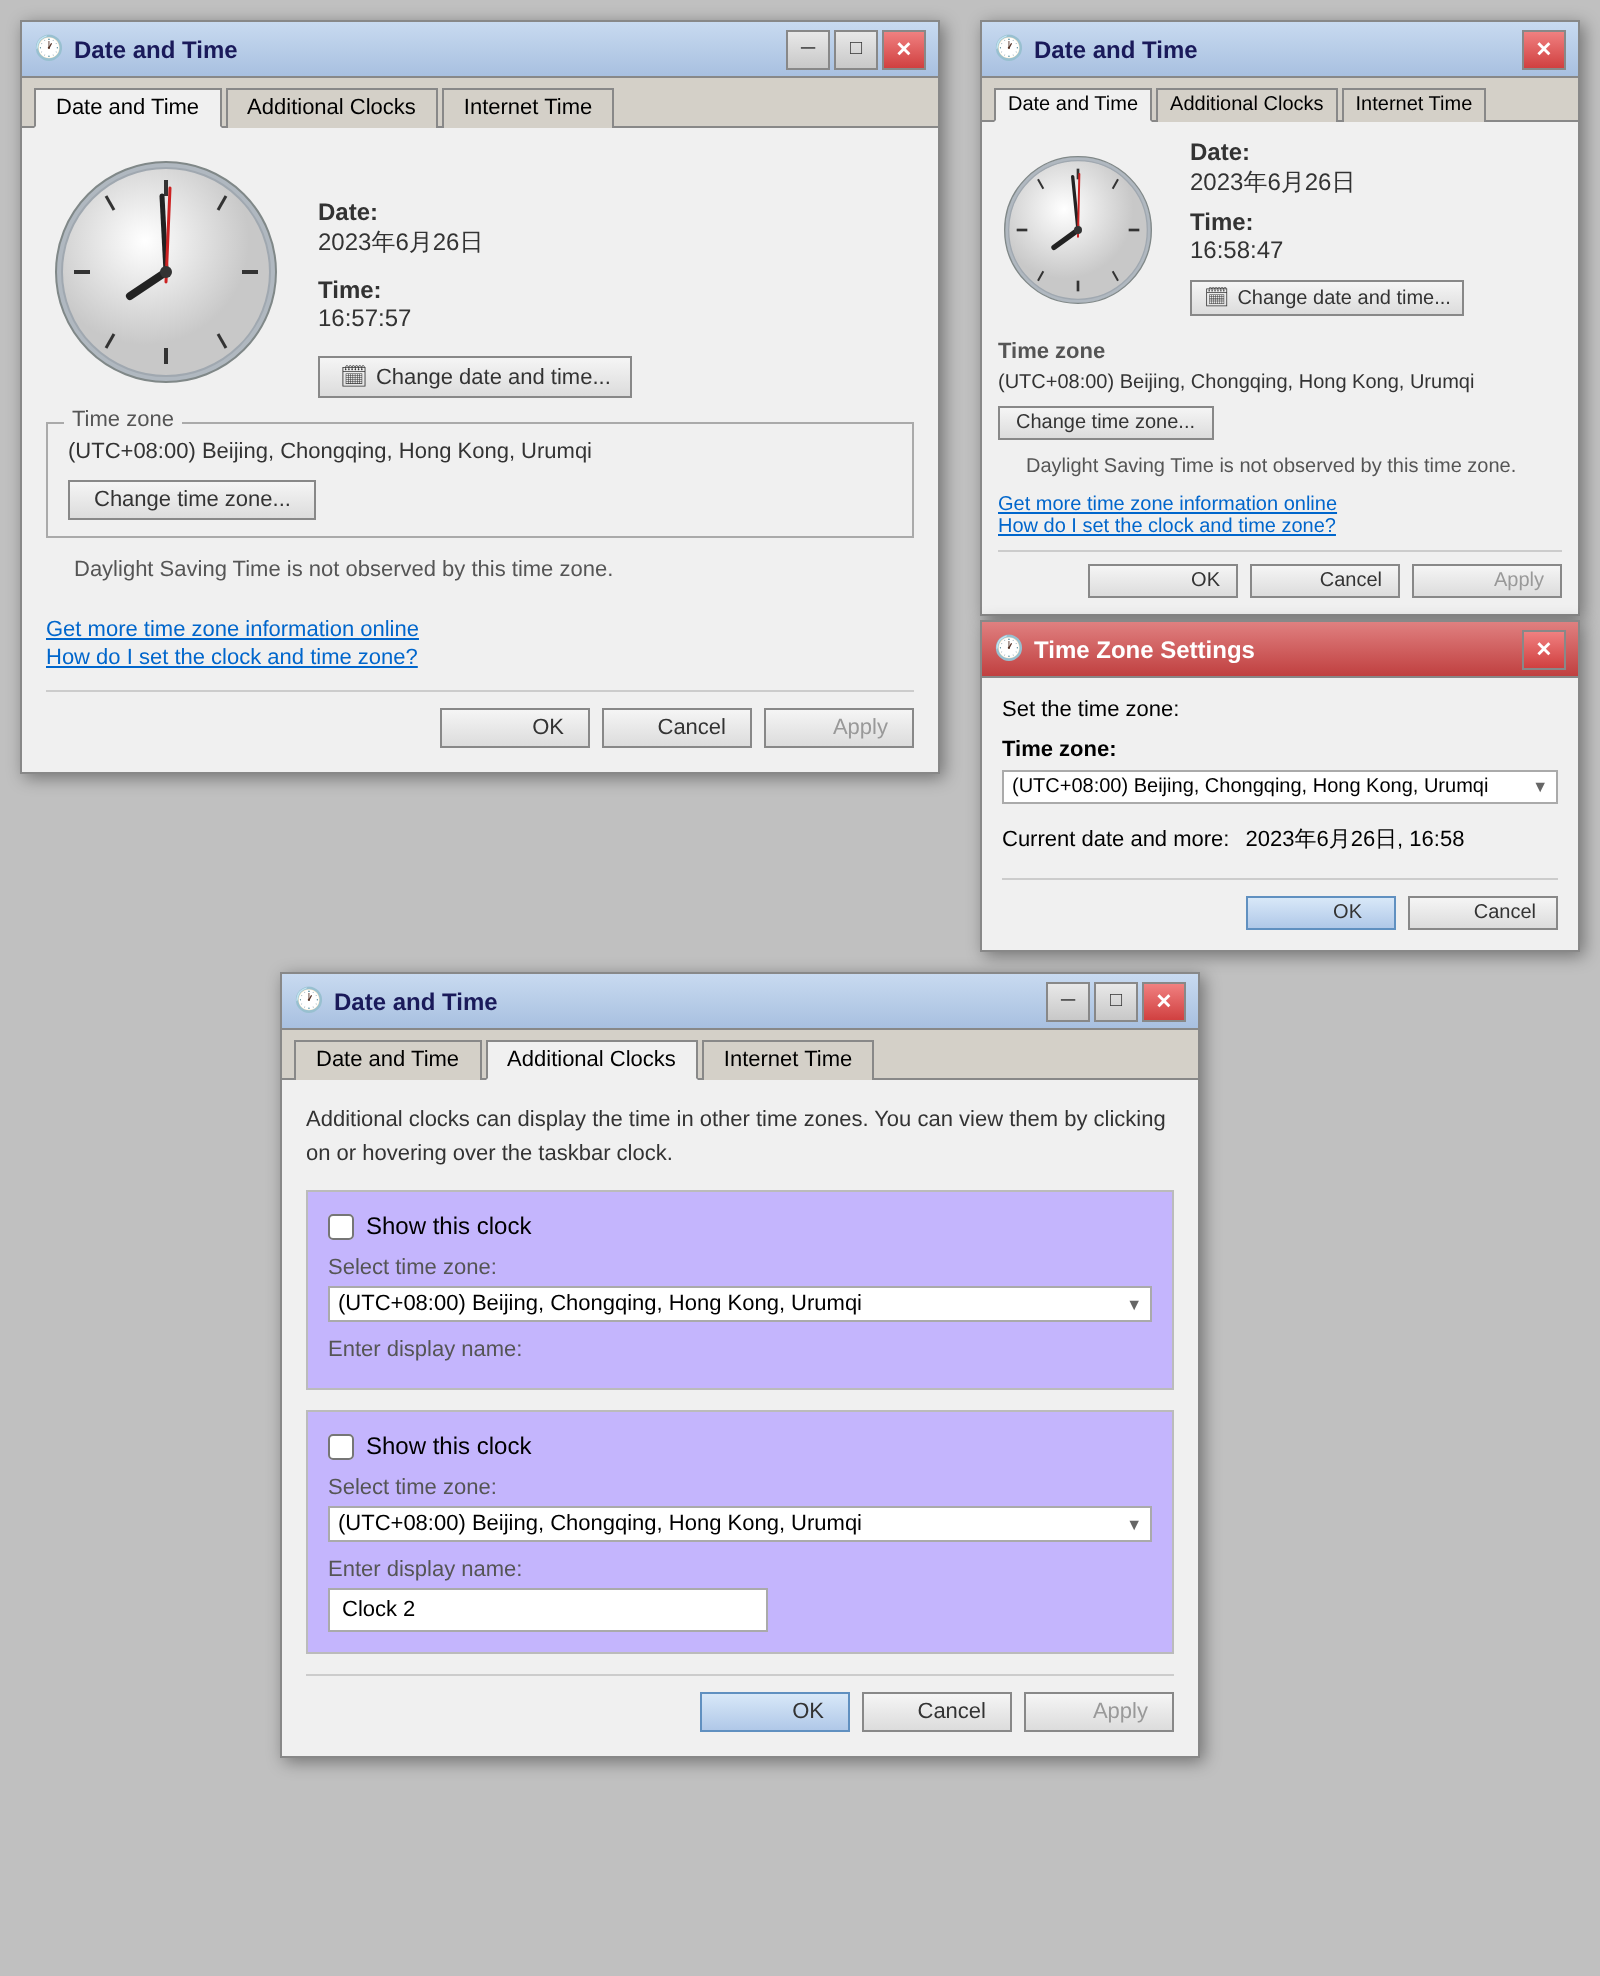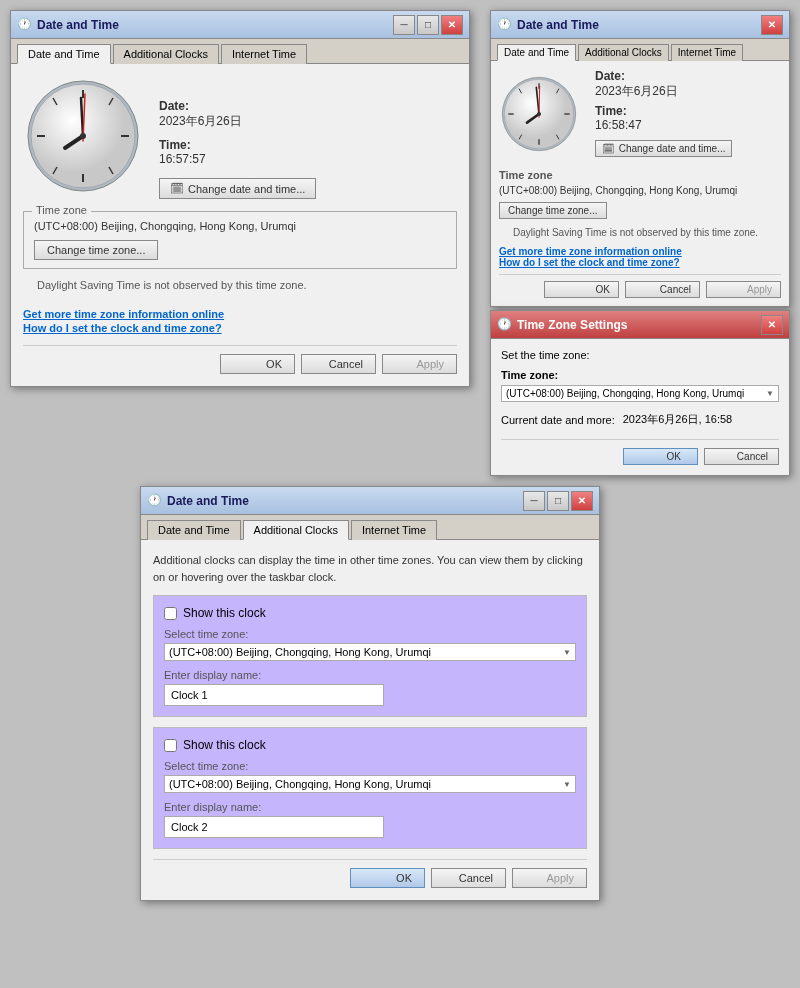--- a/index.html
+++ b/index.html
@@ -166,21 +166,20 @@
       padding: 0 4px;
       font-size: 11px;
       color: #555;
     }
 
     .link {
       color: #0066cc;
       text-decoration: underline;
       cursor: pointer;
       font-size: 11px;
-      font-weight: bold;
     }
 
     .bottom-buttons {
       display: flex;
       justify-content: flex-end;
       gap: 6px;
       margin-top: 10px;
       padding-top: 8px;
       border-top: 1px solid #ccc;
     }
@@ -520,21 +519,20 @@
       <div class="checkbox-row">
         <input type="checkbox" class="checkbox-input" style="">
         <span>Show this clock</span>
       </div>
       <div class="field-label">Select time zone:</div>
       <div class="dropdown-field">
         <span>(UTC+08:00) Beijing, Chongqing, Hong Kong, Urumqi</span>
         <span class="dropdown-arrow">▼</span>
       </div>
       <div class="field-label">Enter display name:</div>
-      <input type="text" class="text-input" value="Clock 1" style="">
     </div>
 
     <div class="clock-section">
       <div class="checkbox-row">
         <input type="checkbox" class="checkbox-input" style="">
         <span>Show this clock</span>
       </div>
       <div class="field-label">Select time zone:</div>
       <div class="dropdown-field">
         <span>(UTC+08:00) Beijing, Chongqing, Hong Kong, Urumqi</span>

